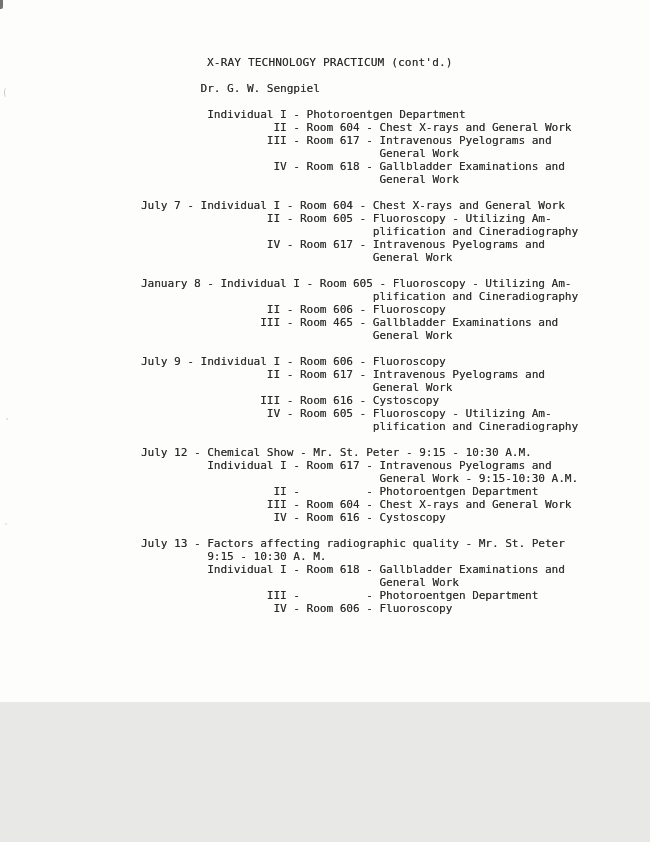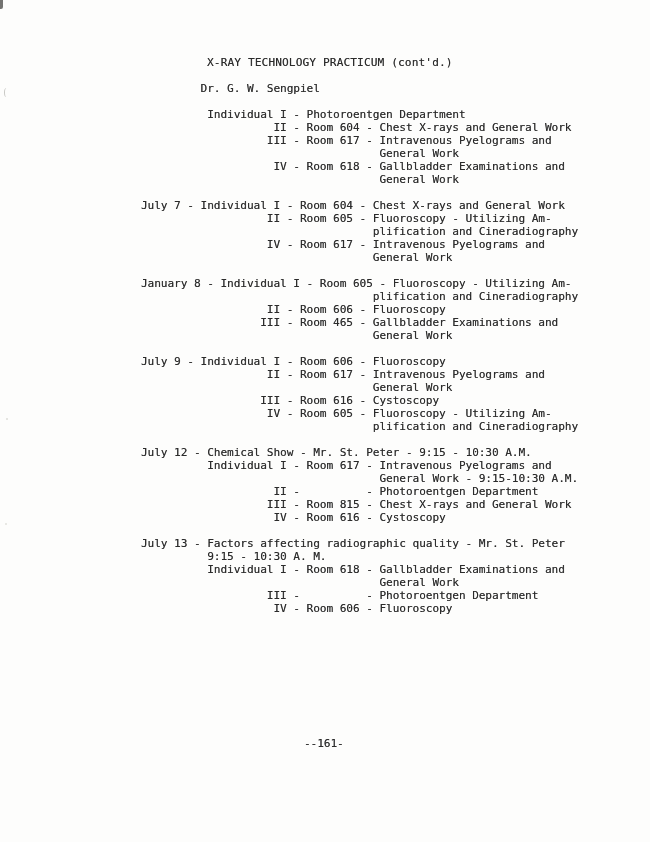--- a/index.html
+++ b/index.html
@@ -3,21 +3,21 @@
 <meta charset="utf-8">
 <style>
   html, body {
     margin: 0;
     padding: 0;
     background: #e8e8e6;
   }
   .page {
     position: relative;
     width: 650px;
-    height: 842px;
+    height: 702px;
     background: #fdfdfc;
     overflow: hidden;
     font-family: "DejaVu Sans Mono", "Liberation Mono", monospace;
     font-size: 11px;
     line-height: 13px;
     color: #2b2b2b;
   }
   .content {
     position: absolute;
     left: 141px;
@@ -120,21 +120,21 @@
       <div class="line">                  III - Room 616 - Cystoscopy</div>
       <div class="line">                   IV - Room 605 - Fluoroscopy - Utilizing Am-</div>
       <div class="line">                                   plification and Cineradiography</div>
     </div>
 
     <div class="section">
       <div class="line">July 12 - Chemical Show - Mr. St. Peter - 9:15 - 10:30 A.M.</div>
       <div class="line">          Individual I - Room 617 - Intravenous Pyelograms and</div>
       <div class="line">                                    General Work - 9:15-10:30 A.M.</div>
       <div class="line">                    II -          - Photoroentgen Department</div>
-      <div class="line">                   III - Room 815 - Chest X-rays and General Work</div>
+      <div class="line">                   III - Room 604 - Chest X-rays and General Work</div>
       <div class="line">                    IV - Room 616 - Cystoscopy</div>
     </div>
 
     <div class="section">
       <div class="line">July 13 - Factors affecting radiographic quality - Mr. St. Peter</div>
       <div class="line">          9:15 - 10:30 A. M.</div>
       <div class="line">          Individual I - Room 618 - Gallbladder Examinations and</div>
       <div class="line">                                    General Work</div>
       <div class="line">                   III -          - Photoroentgen Department</div>
       <div class="line">                    IV - Room 606 - Fluoroscopy</div>

